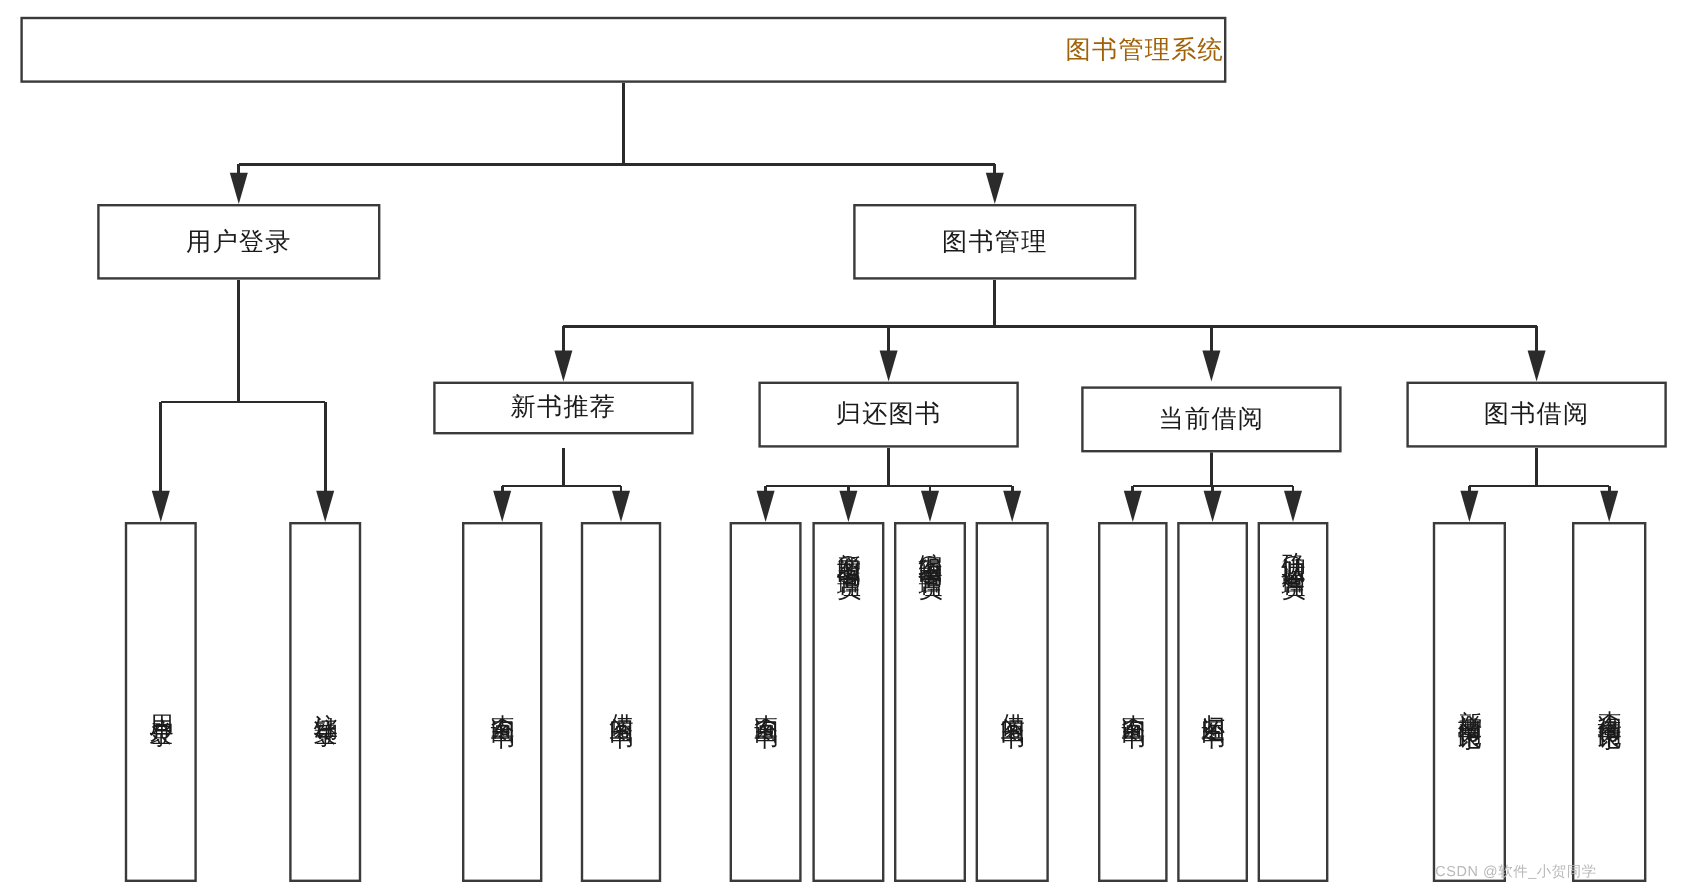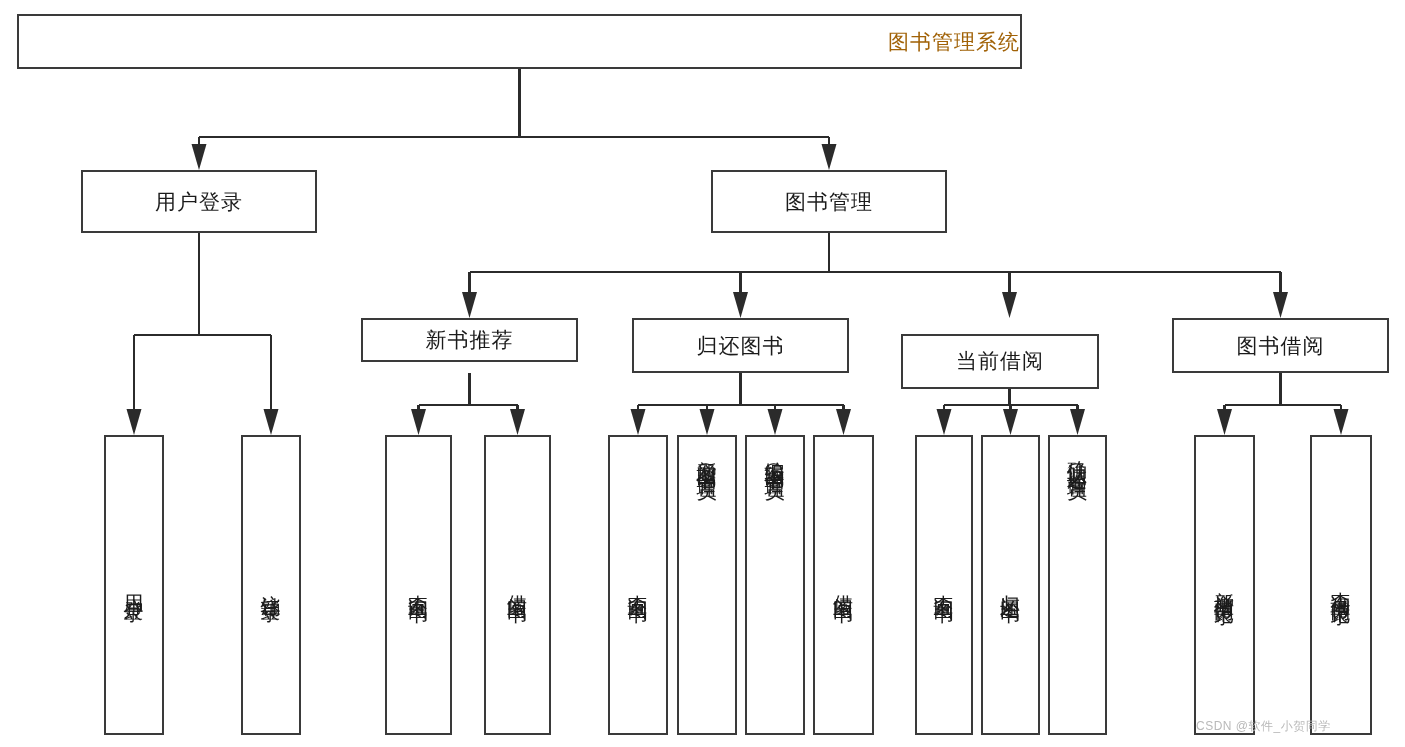--- a/index.html
+++ b/index.html
@@ -129,21 +129,21 @@
       </div>
       <div class="node horiz" style="left: 711px; top: 170px; width: 236px; height: 63px; border-color: rgb(58, 58, 58); background: rgb(255, 255, 255); color: rgb(27, 27, 27);">
         <span>图书管理</span>
       </div>
       <div class="node horiz" style="left: 361px; top: 318px; width: 217px; height: 44px; border-color: rgb(58, 58, 58); background: rgb(255, 255, 255); color: rgb(27, 27, 27);">
         <span>新书推荐</span>
       </div>
       <div class="node horiz" style="left: 632px; top: 318px; width: 217px; height: 55px; border-color: rgb(58, 58, 58); background: rgb(255, 255, 255); color: rgb(27, 27, 27);">
         <span>归还图书</span>
       </div>
-      <div class="node horiz" style="left: 901px; top: 334px; width: 198px; height: 55px; border-color: rgb(58, 58, 58); background: rgb(255, 255, 255); color: rgb(27, 27, 27); font-family: Liberation Serif, serif;">
+      <div class="node horiz" style="left: 901px; top: 322px; width: 217px; height: 55px; border-color: rgb(58, 58, 58); background: rgb(255, 255, 255); color: rgb(27, 27, 27);">
         <span>当前借阅</span>
       </div>
       <div class="node horiz" style="left: 1172px; top: 318px; width: 217px; height: 55px; border-color: rgb(58, 58, 58); background: rgb(255, 255, 255); color: rgb(27, 27, 27);">
         <span>图书借阅</span>
       </div>
       <div class="node vert center-v" style="left: 104px; top: 435px; width: 60px; height: 300px; border-color: rgb(58, 58, 58); background: rgb(255, 255, 255); color: rgb(27, 27, 27);">
         <span class="vtext">用户登录</span>
       </div>
       <div class="node vert center-v" style="left: 241px; top: 435px; width: 60px; height: 300px; border-color: rgb(58, 58, 58); background: rgb(255, 255, 255); color: rgb(27, 27, 27);">
         <span class="vtext">注销登录</span>

